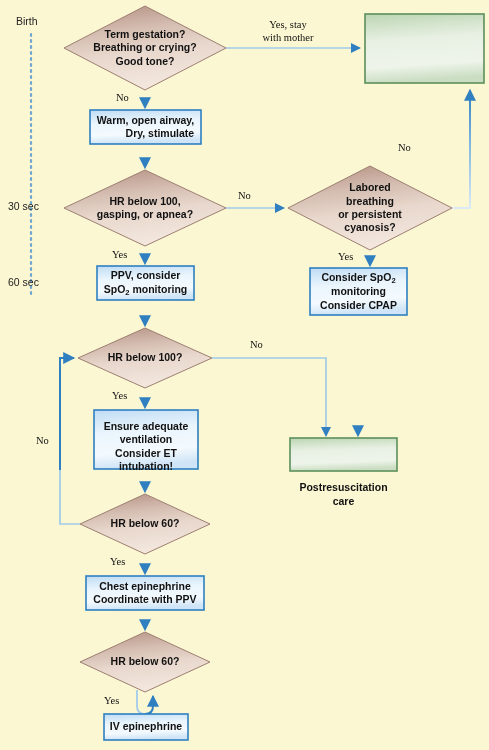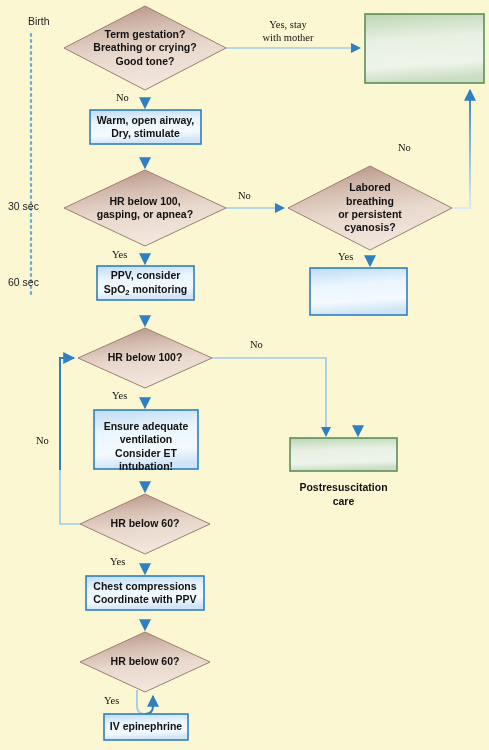--- a/index.html
+++ b/index.html
@@ -168,34 +168,34 @@
     <path d="M145,610 L145,630" stroke="url(#gradArrowV)" stroke-width="2" fill="none" marker-end="url(#arrowBlue)"></path>
 
     <polygon points="145,632 210,662 145,692 80,662" fill="url(#gradDecision)" stroke="#9d7f71" stroke-width="1"></polygon>
 
     <path d="M137,690 L137,706 Q137,714 145,714 L145,714" stroke="#9fcbe8" stroke-width="1.8" fill="none"></path>
     <path d="M145,714 Q153,714 153,706 L153,696" stroke="#2f7fc1" stroke-width="2" fill="none" marker-end="url(#arrowBlue)"></path>
 
     <rect x="104" y="714" width="84" height="26" fill="url(#gradProcess)" stroke="#2f7fc1" stroke-width="1.6"></rect>
   </svg>
 
-  <div class="timeline-label" style="left:28px; top:15px;">Birth</div>
+  <div class="timeline-label" style="left:16px; top:15px;">Birth</div>
   <div class="timeline-label" style="left:8px; top:200px;">30 sec</div>
   <div class="timeline-label" style="left:8px; top:276px;">60 sec</div>
 
   <div class="node-text" style="left:72px; top:14px; width:146px; height:68px;">
     <div>
       <span class="line">Term gestation?</span>
       <span class="line">Breathing or crying?</span>
       <span class="line">Good tone?</span>
     </div>
   </div>
 
 
-  <div class="node-text" style="left:90px; top:110px; width:111px; height:34px;">
+  <div class="node-text" style="left:90px; top:110px; width:111px; height:34px;text-align:right;">
     <div>
       <span class="line">Warm, open airway,</span>
       <span class="line">Dry, stimulate</span>
     </div>
   </div>
 
   <div class="node-text" style="left:70px; top:186px; width:150px; height:44px;">
     <div>
       <span class="line">HR below 100,</span>
       <span class="line">gasping, or apnea?</span>
@@ -211,20 +211,27 @@
     </div>
   </div>
 
   <div class="node-text" style="left:97px; top:266px; width:97px; height:34px;">
     <div>
       <span class="line">PPV, consider</span>
       <span class="line"><span>SpO</span><sub>2</sub><span> monitoring</span></span>
     </div>
   </div>
 
+  <div class="node-text" style="left:310px; top:268px; width:97px; height:47px;">
+    <div>
+      <span class="line"><span>Consider SpO</span><sub>2</sub></span>
+      <span class="line">monitoring</span>
+      <span class="line">Consider CPAP</span>
+    </div>
+  </div>
 
   <div class="node-text" style="left:88px; top:348px; width:114px; height:20px;">
     <span class="line">HR below 100?</span>
   </div>
 
   <div class="node-text" style="left:94px; top:410px; width:104px; height:73px;justify-content:center;">
     <div>
       <span class="line">Ensure adequate</span>
       <span class="line">ventilation</span>
       <span class="bold-italic">Consider ET</span>
@@ -238,21 +245,21 @@
       <span class="line">care</span>
     </div>
   </div>
 
   <div class="node-text" style="left:90px; top:514px; width:110px; height:20px;">
     <span class="line">HR below 60?</span>
   </div>
 
   <div class="node-text" style="left:86px; top:576px; width:118px; height:34px;">
     <div>
-      <span class="line">Chest compressions</span>
+      <span class="line">Chest epinephrine</span>
       <span class="line">Coordinate with PPV</span>
     </div>
   </div>
 
   <div class="node-text" style="left:90px; top:652px; width:110px; height:20px;">
     <span class="line">HR below 60?</span>
   </div>
 
   <div class="node-text" style="left:104px; top:714px; width:84px; height:26px;">
     <span class="line">IV epinephrine</span>

